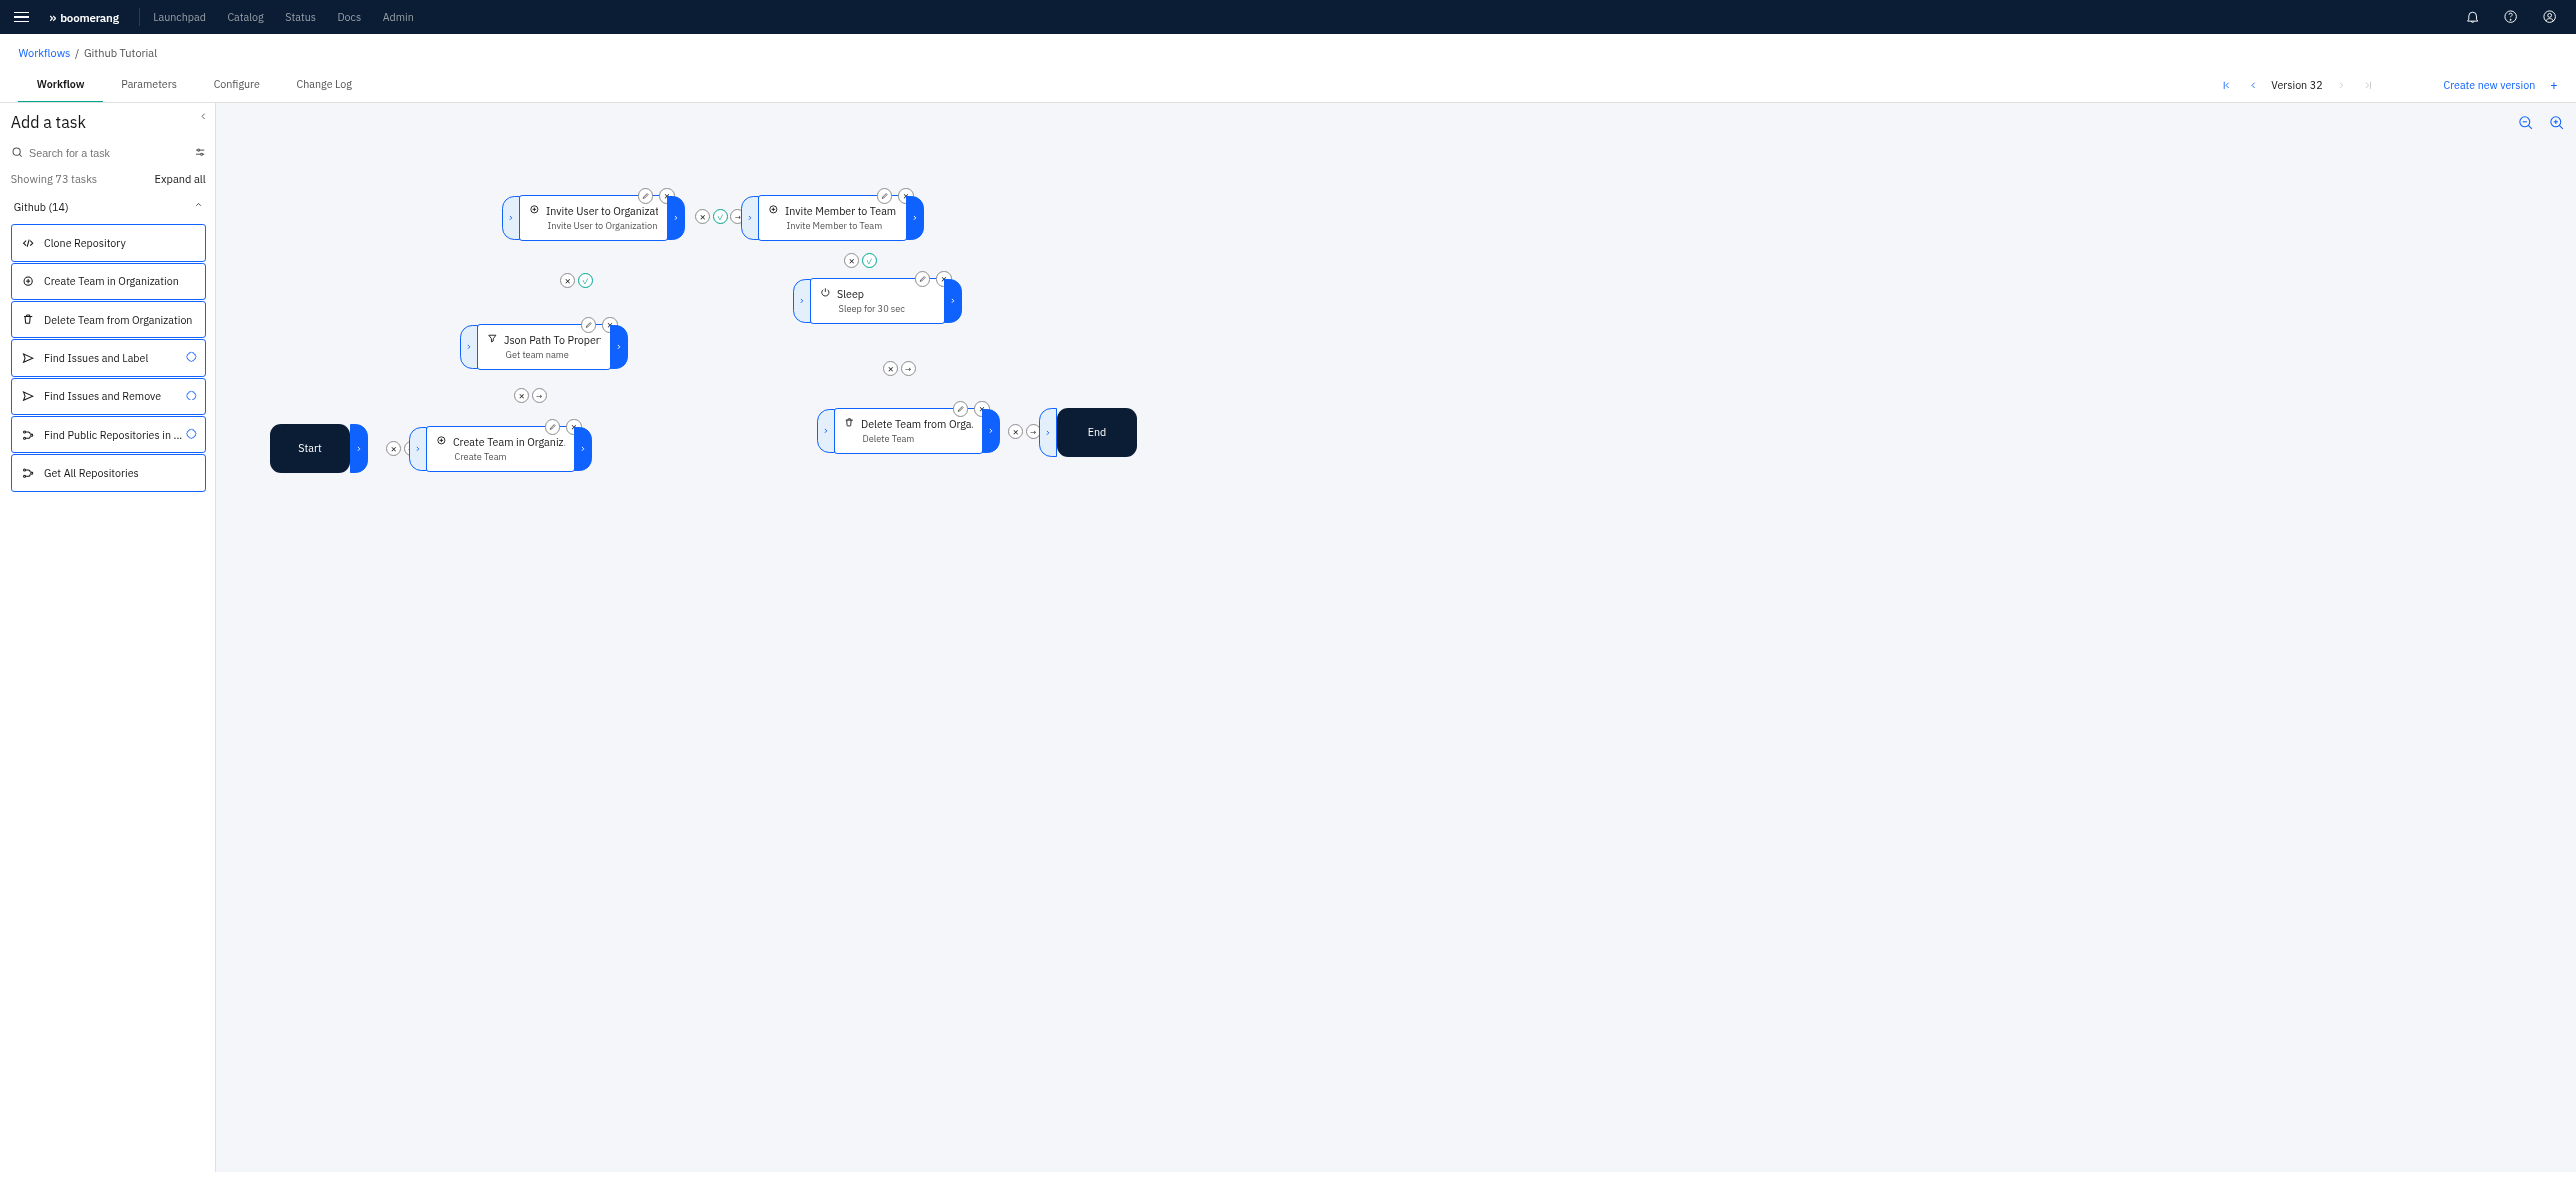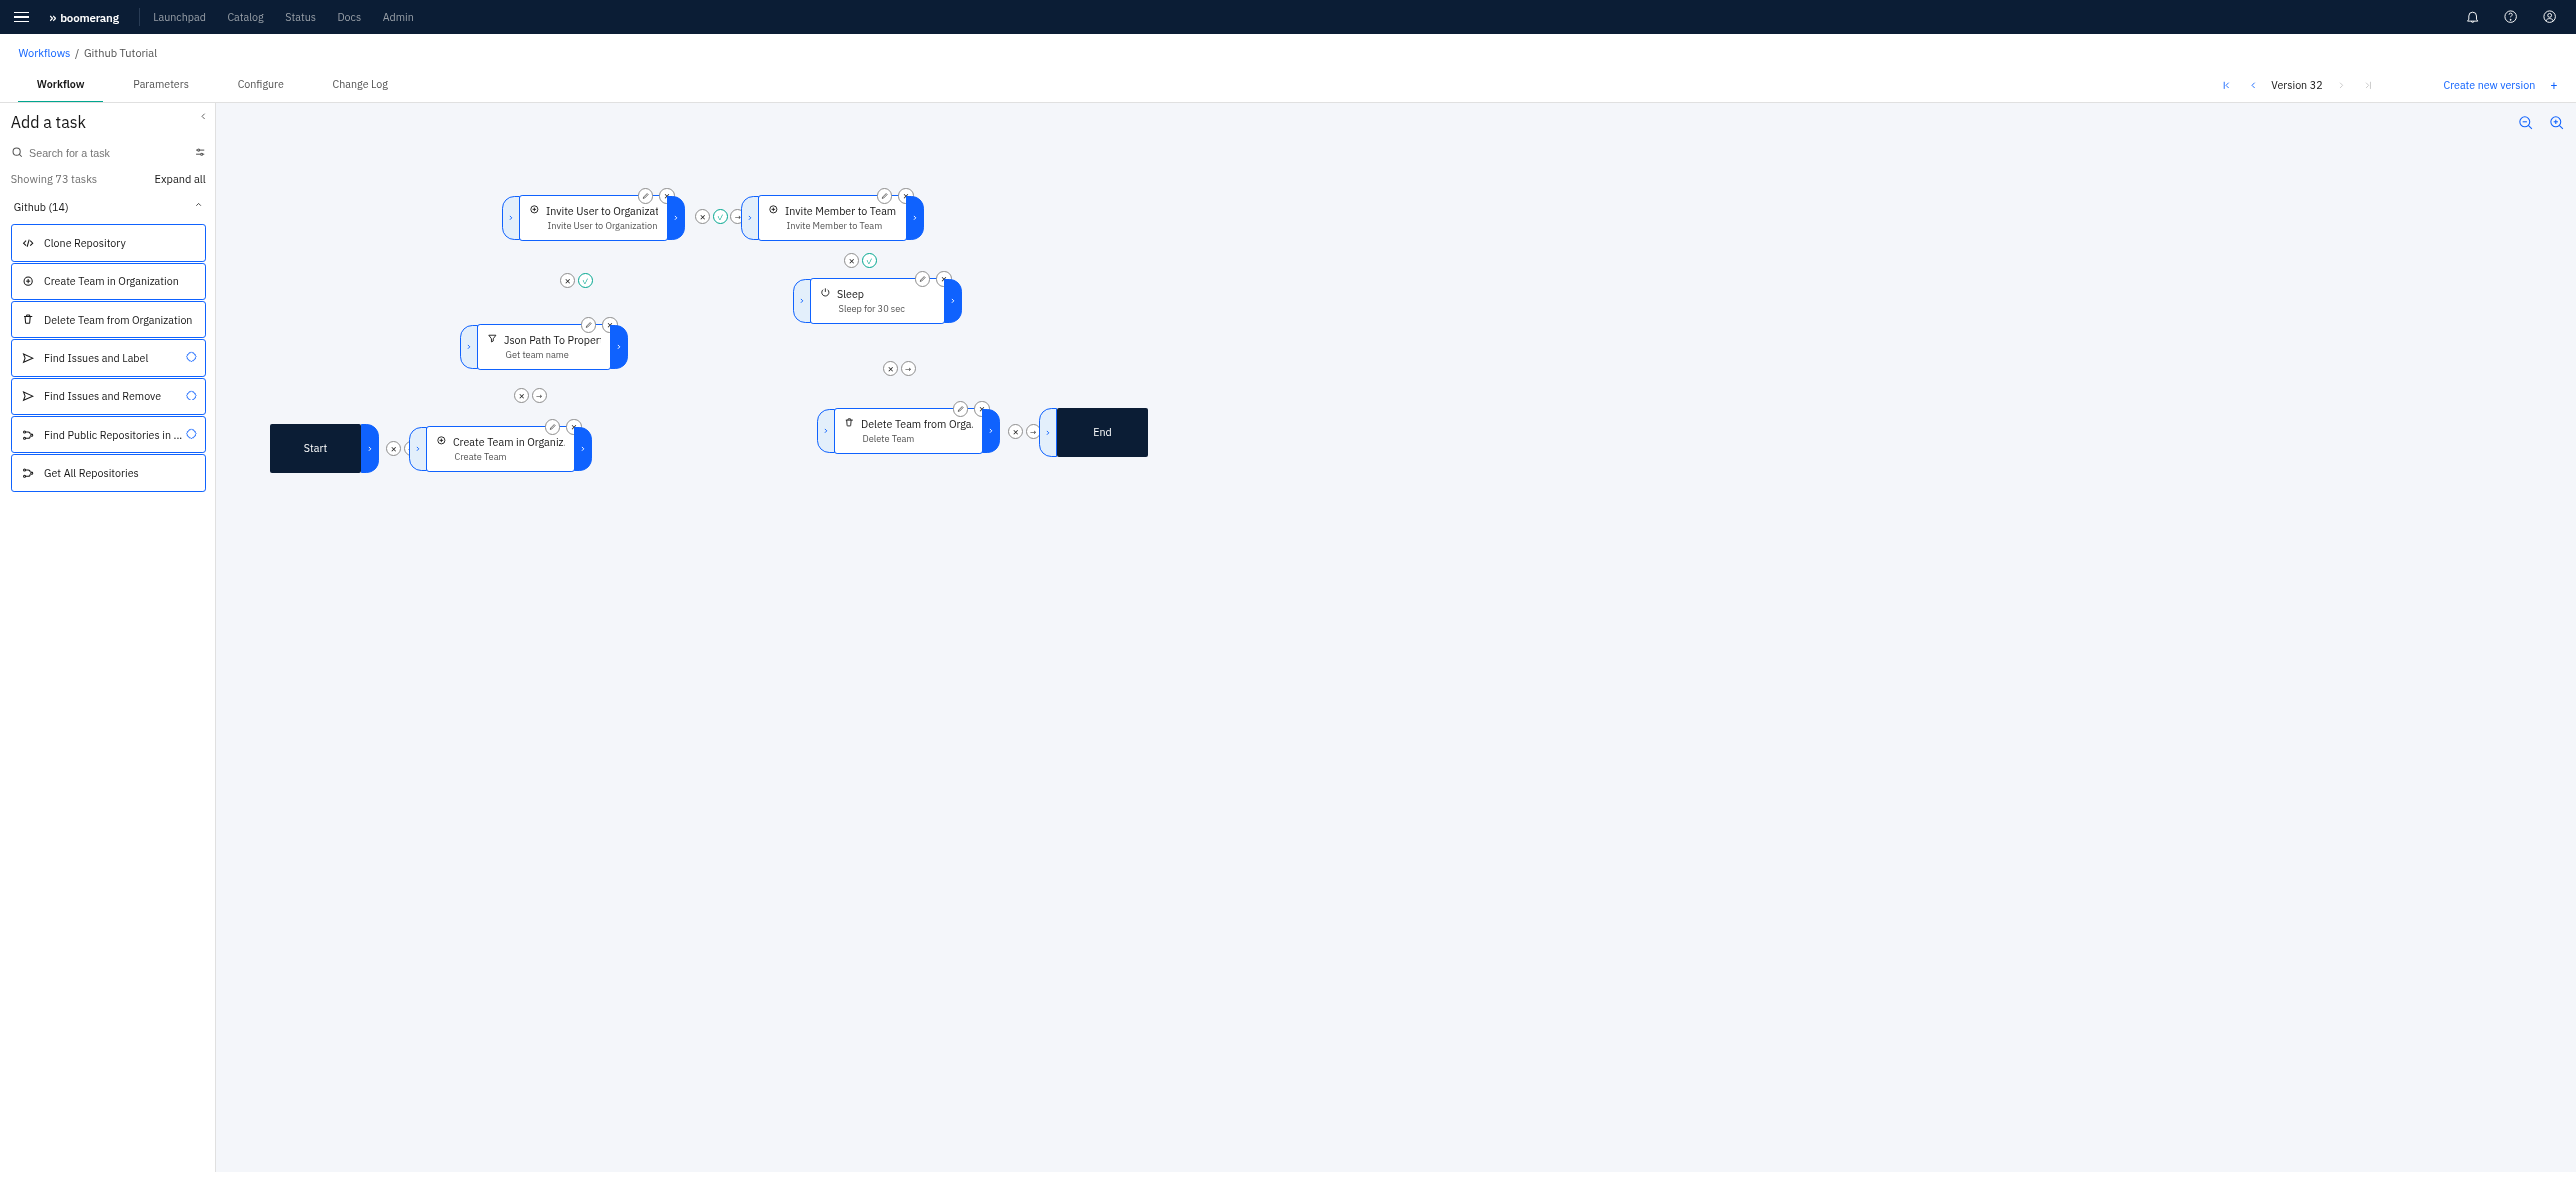--- a/index.html
+++ b/index.html
@@ -27,21 +27,21 @@
     .nav-icon-btn { width: 29px; height: 29px; display: flex; align-items: center; justify-content: center; cursor: pointer; color: #fff; }
 
     
     .subheader { padding: 12.3px 18.4px 7.7px; }
     .breadcrumb { font-size: 11px; color: #525252; display: flex; gap: 4.6px; }
     .breadcrumb a { color: #0f62fe; text-decoration: none; cursor: pointer; }
     .page-title { font-size: 24.5px; font-weight: 400; margin-top: 4.6px; letter-spacing: -0.2px; }
 
     
     .tabrow { display: flex; align-items: center; border-bottom: 0.8px solid #e0e0e0; padding: 0 18.4px; height: 35px; }
-    .tabs { display: flex; gap: 12px; height: 100%; }
+    .tabs { display: flex; gap: 0; height: 100%; }
     .tab { padding: 0 18.4px; font-size: 10.7px; color: #525252; display: flex; align-items: center; cursor: pointer; border-bottom: 1.5px solid transparent; }
     .tab.active { color: #161616; font-weight: 600; border-bottom-color: #00a68f; }
     .tab-spacer { flex: 1; }
     .version-nav { display: flex; align-items: center; gap: 10.7px; font-size: 10.7px; }
     .ver-icon { color: #0f62fe; cursor: pointer; display: flex; align-items: center; justify-content: center; width: 15.3px; }
     .ver-icon.disabled { color: #c6c6c6; cursor: default; }
     .ver-label { color: #161616; }
     .create-version { color: #0f62fe; font-size: 10.7px; cursor: pointer; margin-left: 69px; display: flex; align-items: center; gap: 15px; }
     .create-plus { font-size: 12.3px; }
 
@@ -66,21 +66,21 @@
     .task-item .ti-badge { position: absolute; right: 7.7px; color: #0f62fe; }
 
     
     .canvas-wrap { flex: 1; background: #f4f6fa; position: relative; overflow: hidden; }
     .canvas-zoom { position: absolute; top: 10.7px; right: 10.7px; display: flex; gap: 14px; color: #0f62fe; }
     .canvas-zoom .zbtn { cursor: pointer; display:flex; align-items:center; justify-content:center; }
 
     
     .node { position: absolute; border-radius: 3.1px; font-size: 10.7px; }
     .node.box { width: 149px; min-height: 38px; background: #fff; border: 0.8px solid #0f62fe; }
-    .node.startend { width: 91px; height: 49px; background: #0b1d35; color: #fff; display:flex; align-items:center; justify-content:center; border-radius: 2px; }
+    .node.startend { width: 80px; height: 49px; background: #0b1d35; color: #fff; display:flex; align-items:center; justify-content:center; border-radius: 11px; }
 
     .node-body { padding: 7.7px 9.2px 7.7px 9.2px; }
     .node-title { display:flex; gap:6.1px; align-items:center; font-size:10.7px; white-space: nowrap; overflow:hidden; text-overflow:ellipsis; }
     .node-sub { font-size: 9.2px; color: #525252; margin-top: 2.3px; margin-left: 18.4px; }
 
     
     .port { position:absolute; width: 18.4px; height: 100%; top:0; background:#e3effb; display:flex; align-items:center; justify-content:center; cursor:pointer; }
     .port.right { right: -18.4px; border-radius: 0 12.3px 12.3px 0; background:#0f62fe; color:#fff; border:0.8px solid #0f62fe;}
     .port.left  { left: -18.4px;  border-radius: 12.3px 0 0 12.3px; border:0.8px solid #0f62fe; color:#0f62fe;}
     .port svg { width:7.7px; height:7.7px; }

